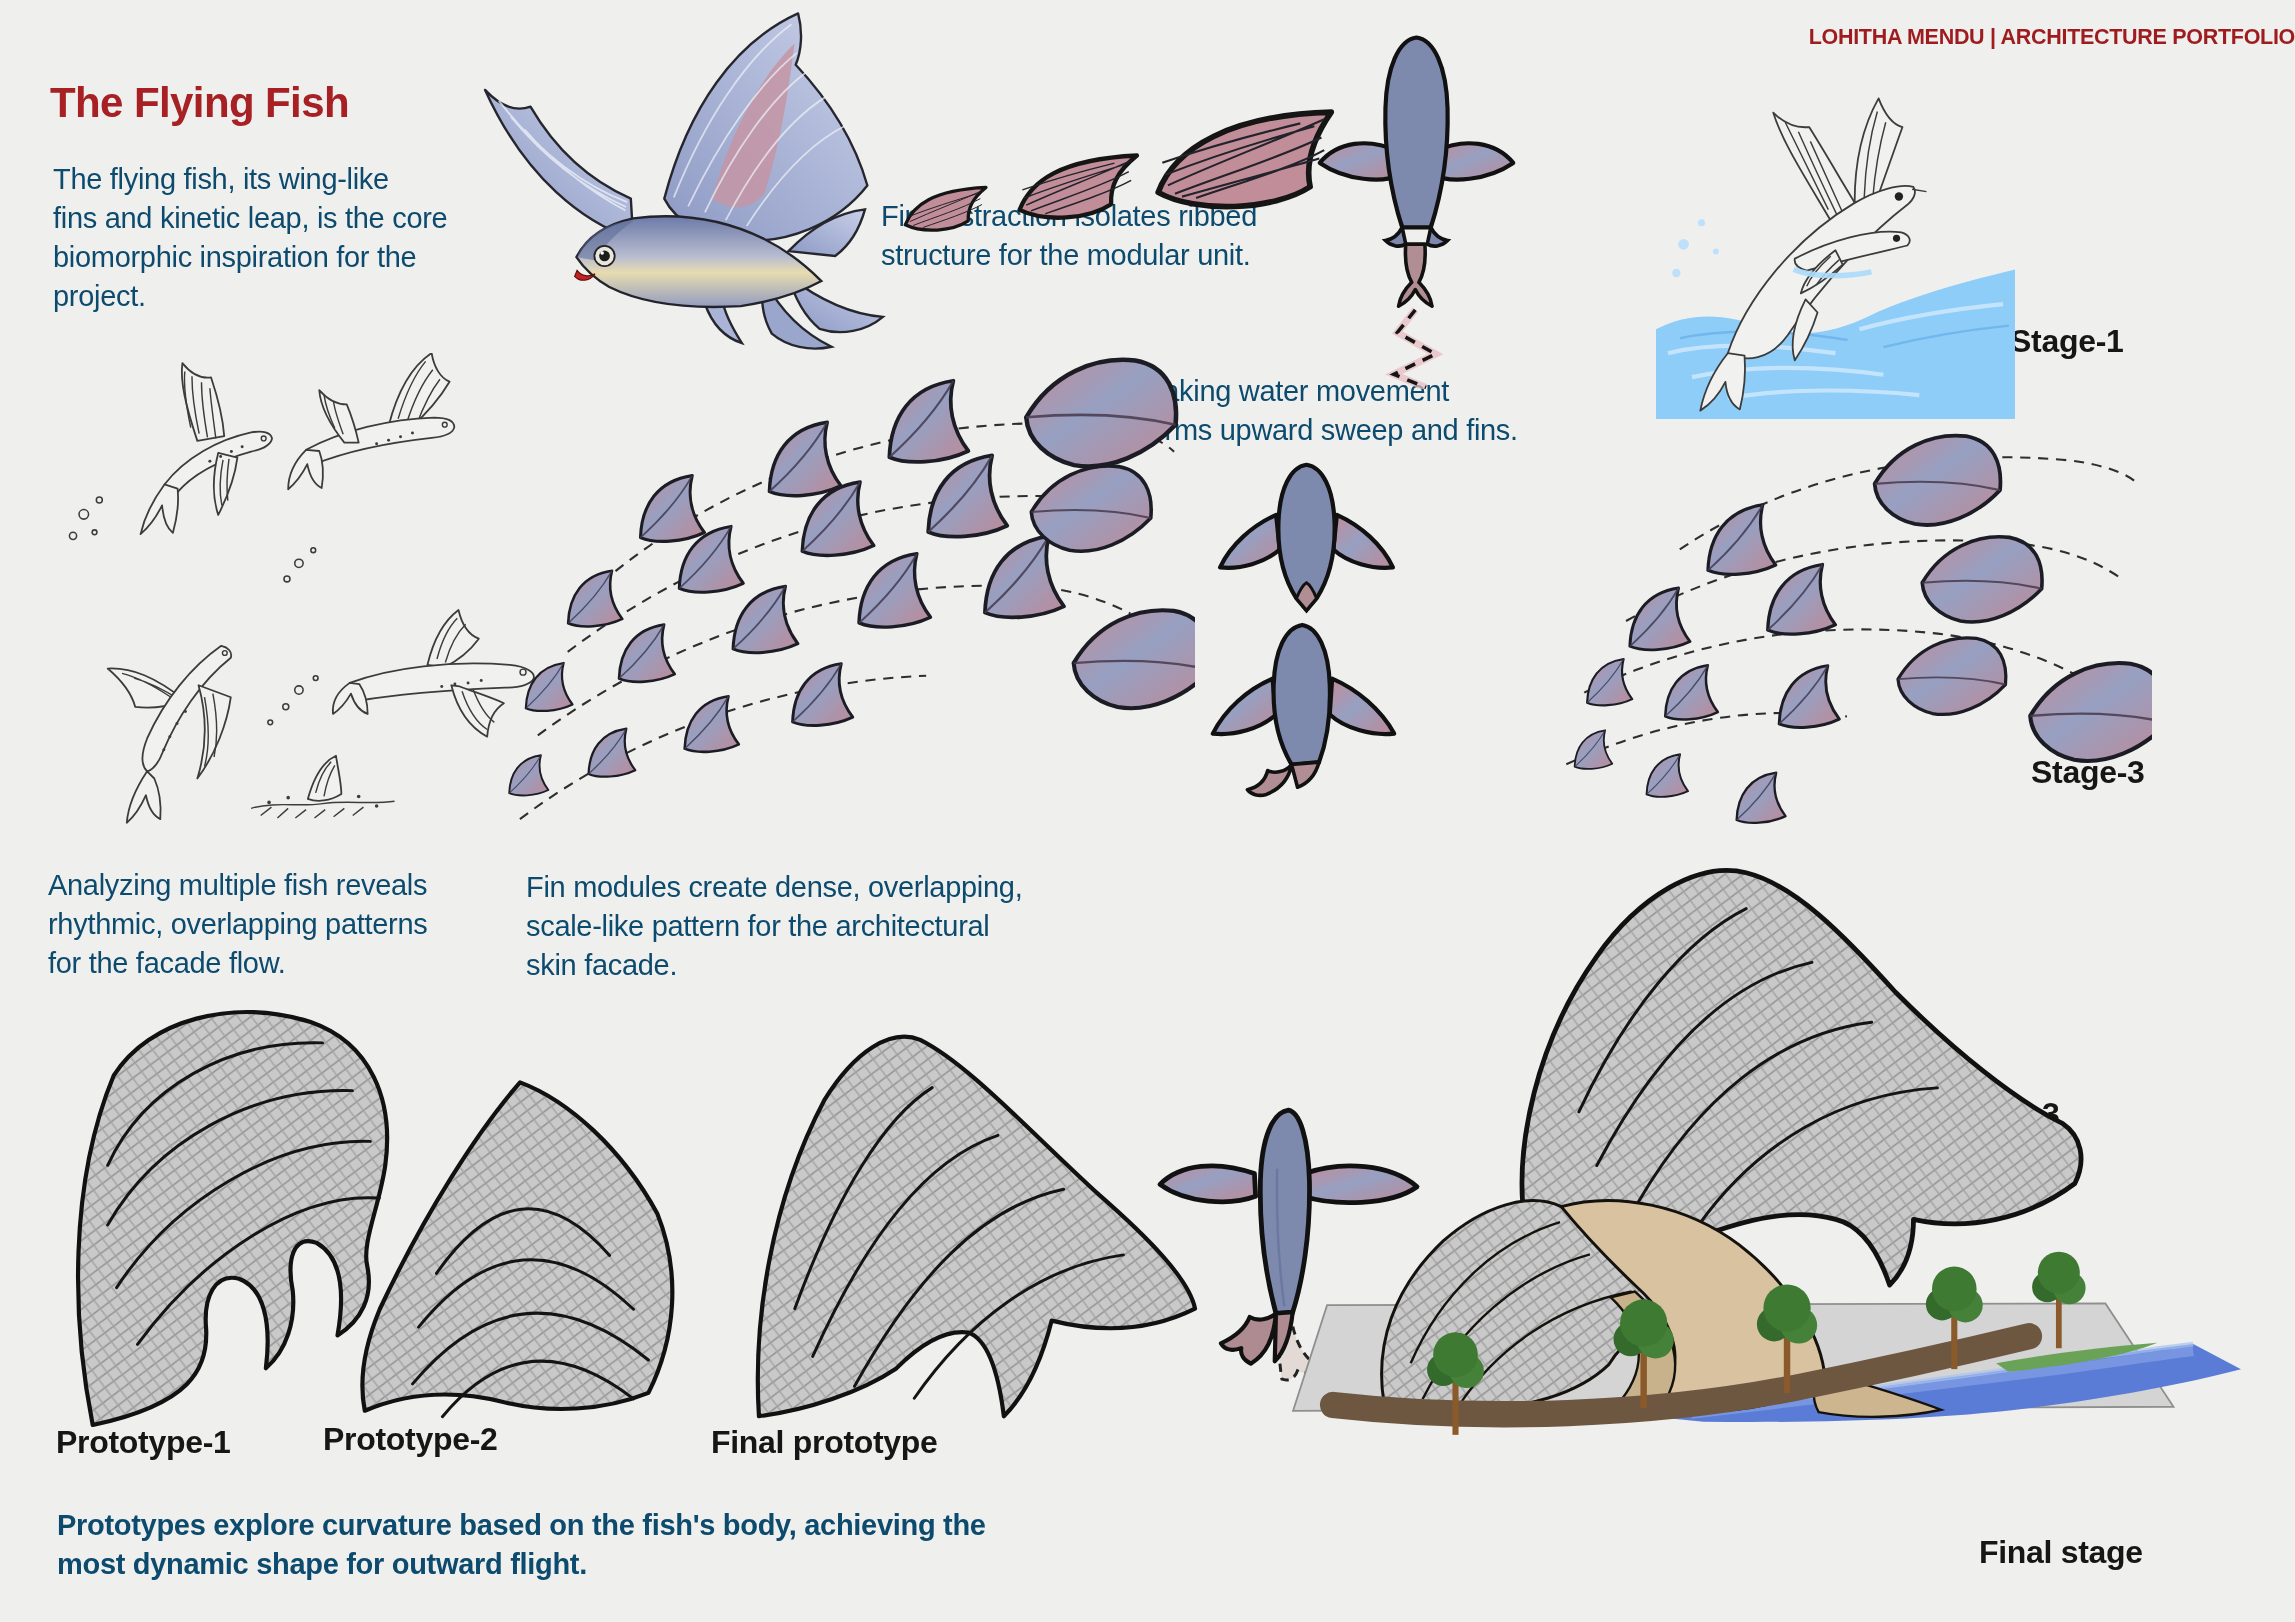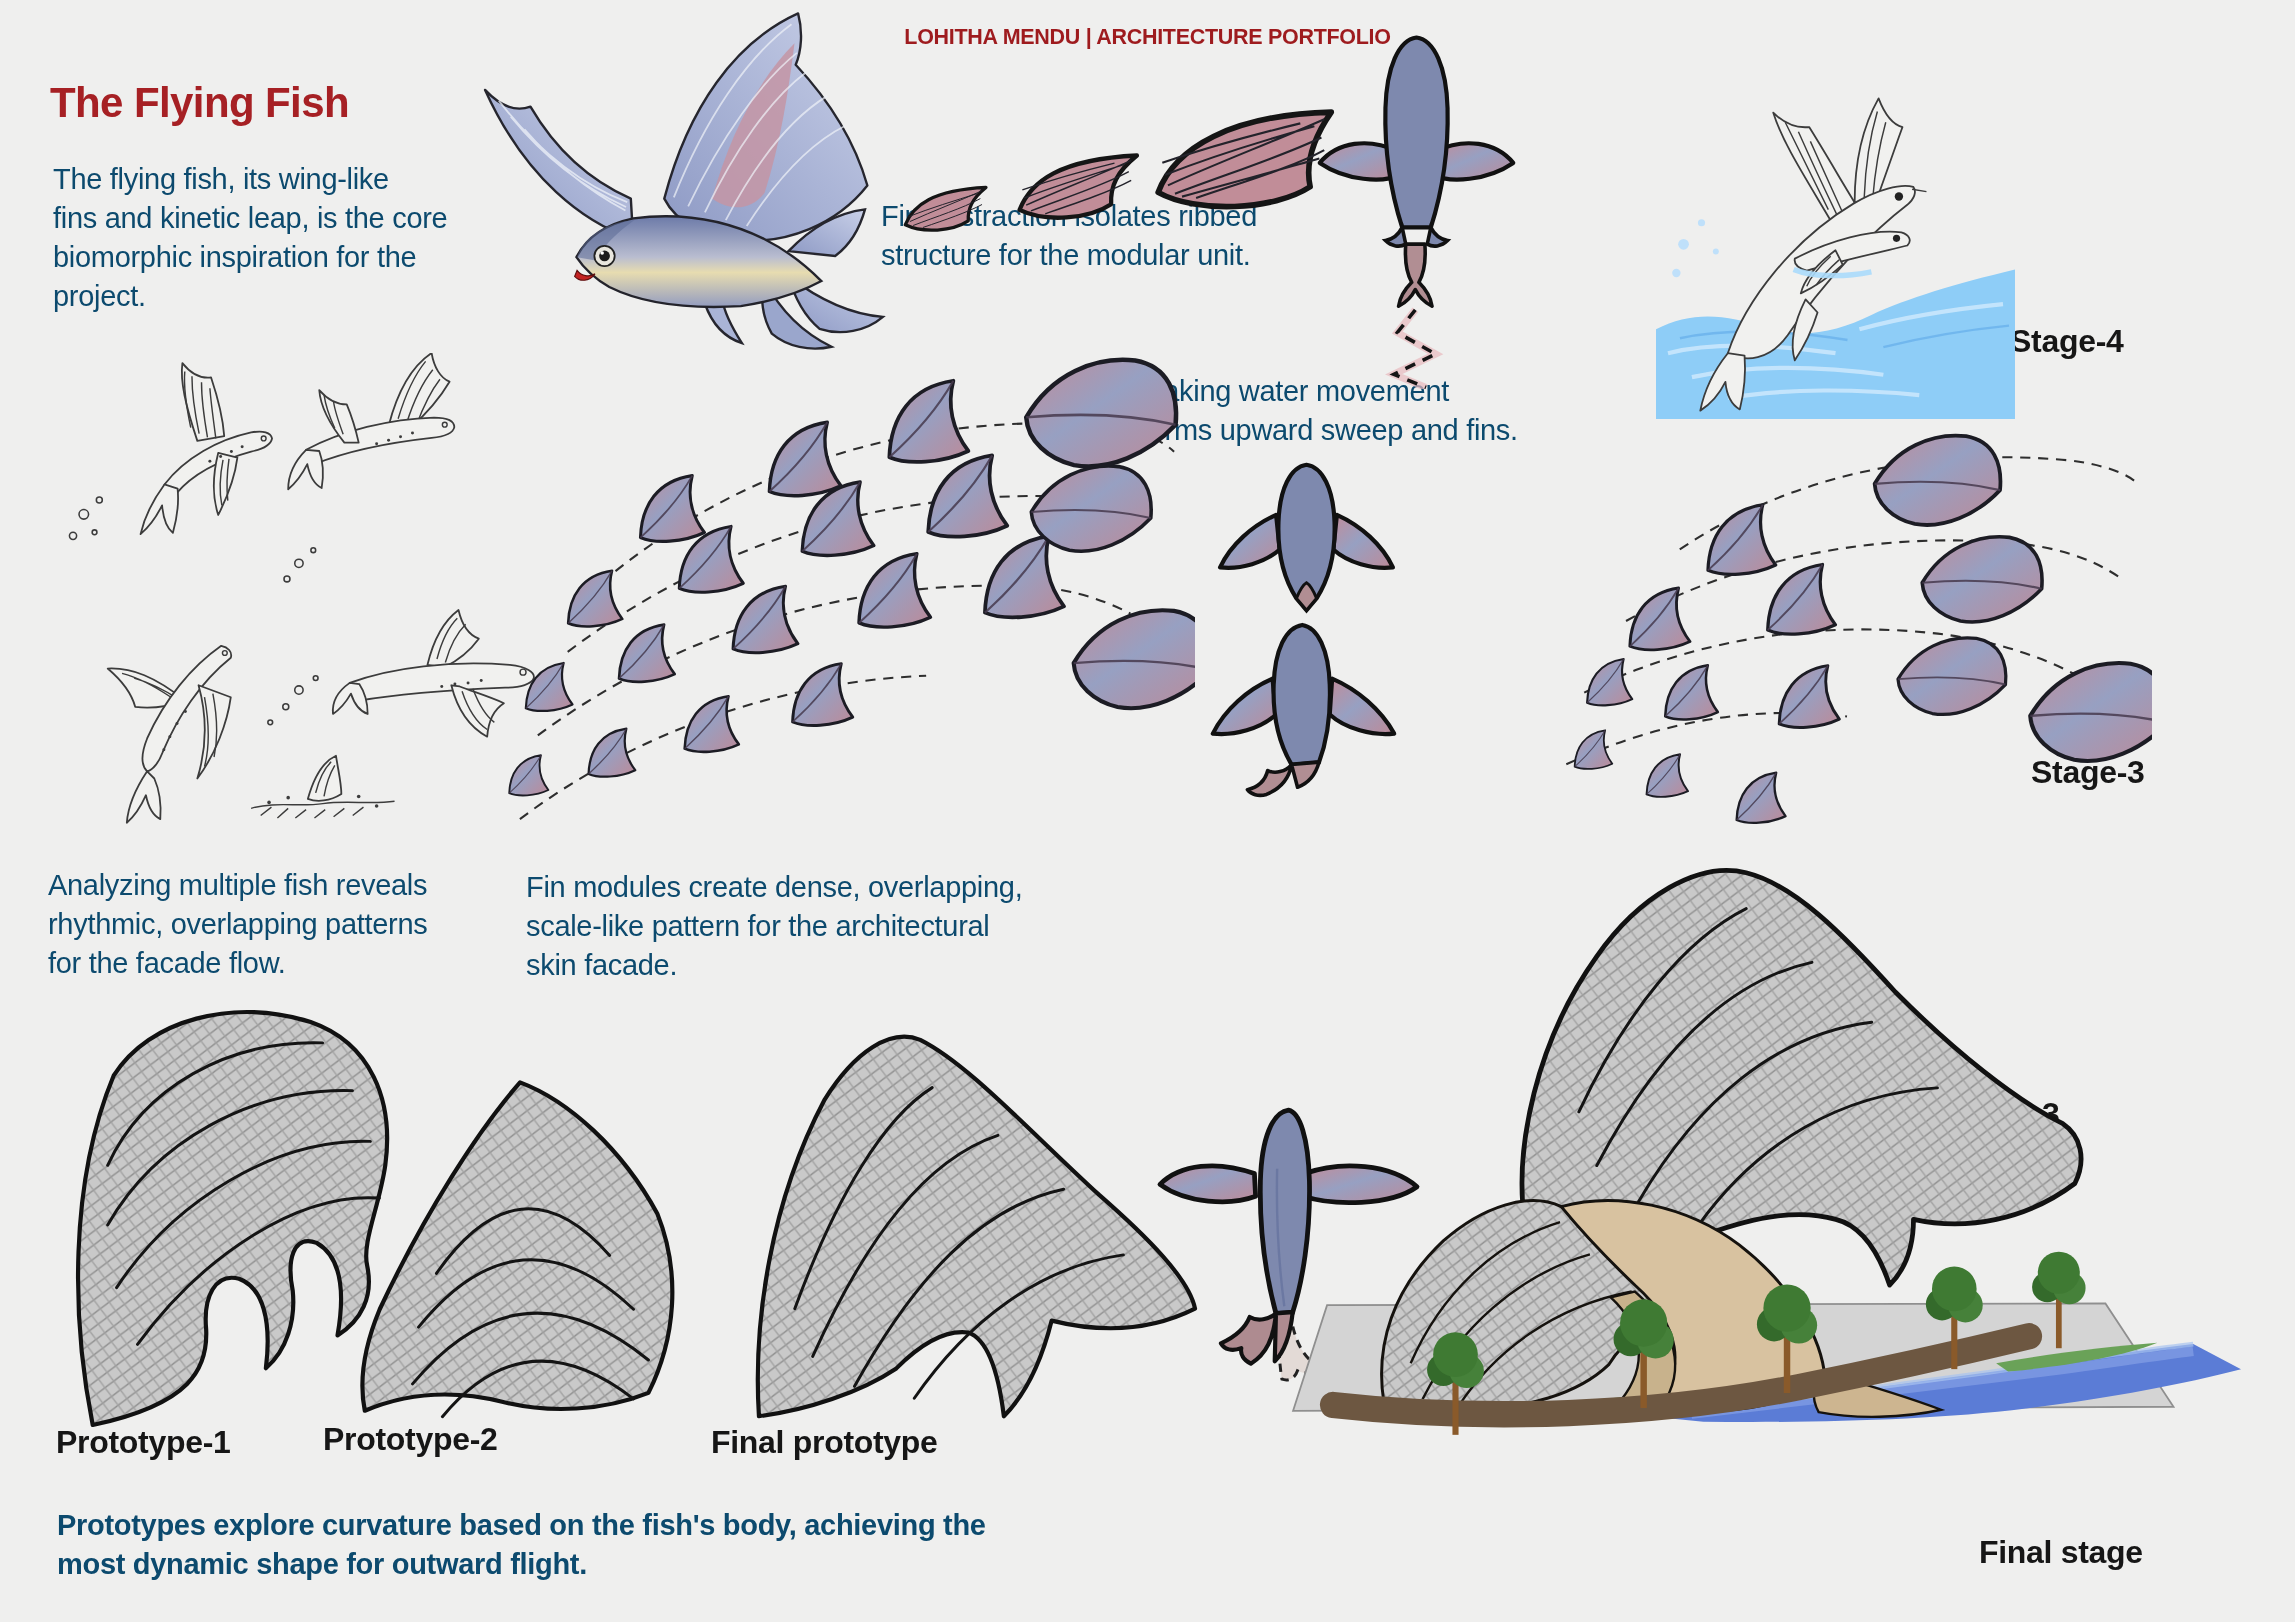--- a/index.html
+++ b/index.html
@@ -1,21 +1,21 @@
 <!DOCTYPE html>
 <html style="font-size:9.6px"><head>
 <meta charset="utf-8">
 <style>
   html,body{margin:0;padding:0;background:#efefee;}
   #page{position:relative;width:2295px;height:1623px;background:#efefee;overflow:hidden;
         font-family:"Liberation Sans","DejaVu Sans",sans-serif;color:#1b1b1b;}
   .art{position:absolute;}
   .cap{position:absolute;font-size:29px;line-height:39px;letter-spacing:-0.3px;
        white-space:pre-line;color:#0c4a6e;}
-  .hdr{position:absolute;left:0;right:0;top:25px;text-align:center;font-size:21.5px;
+  .hdr{position:absolute;left:0;right:0;top:25px;text-align:right;font-size:21.5px;
        font-weight:bold;letter-spacing:-0.3px;color:#9e1b1e;}
   .ttl{position:absolute;left:50px;top:79px;font-size:42px;font-weight:bold;
        letter-spacing:-0.6px;color:#a62024;}
   .lbl{position:absolute;font-size:32px;font-weight:600;letter-spacing:-0.3px;color:#161616;}
   .dash{stroke:#2e2e2e;stroke-width:3.5;fill:none;stroke-dasharray:17 13;}
   .sk{fill:#f1f1ef;stroke:#3c3c3c;stroke-width:3;stroke-linejoin:round;}
   .skl{fill:none;stroke:#3c3c3c;stroke-width:2.4;}
   .rib{fill:none;stroke:#23232b;stroke-width:3;}
   .ridge{fill:none;stroke:#141414;stroke-width:5;stroke-linecap:round;}
 </style>
@@ -76,21 +76,21 @@
 informs upward sweep and fins.</div>
   <div class="cap" style="left:48px;top:866px;">Analyzing multiple fish reveals
 rhythmic, overlapping patterns
 for the facade flow.</div>
   <div class="cap" style="left:526px;top:868px;">Fin modules create dense, overlapping,
 scale-like pattern for the architectural
 skin facade.</div>
   <div class="cap" style="left:57px;top:1506px;font-weight:bold;">Prototypes explore curvature based on the fish's body, achieving the
 most dynamic shape for outward flight.</div>
 
-  <div class="lbl" style="left:2010px;top:323px;">Stage-4</div>
+  <div class="lbl" style="left:2010px;top:323px;">Stage-1</div>
   <div class="lbl" style="left:2031px;top:754px;">Stage-3</div>
   <div class="lbl" style="left:1946px;top:1096px;">Stage-3</div>
   <div class="lbl" style="left:1979px;top:1534px;">Final stage</div>
   <div class="lbl" style="left:56px;top:1424px;">Prototype-1</div>
   <div class="lbl" style="left:323px;top:1421px;">Prototype-2</div>
   <div class="lbl" style="left:711px;top:1424px;text-align:center;">Final prototype</div>
 
   <svg class="art" style="left:454px;top:0;" width="454" height="359" viewBox="0 0 760 600">
 
     <path d="M300,400 C218,372 120,300 52,150 C80,180 106,186 128,178 C170,250 228,302 296,332 Z" fill="url(#wingG)" stroke="#26262e" stroke-width="4" stroke-linejoin="round"></path>

